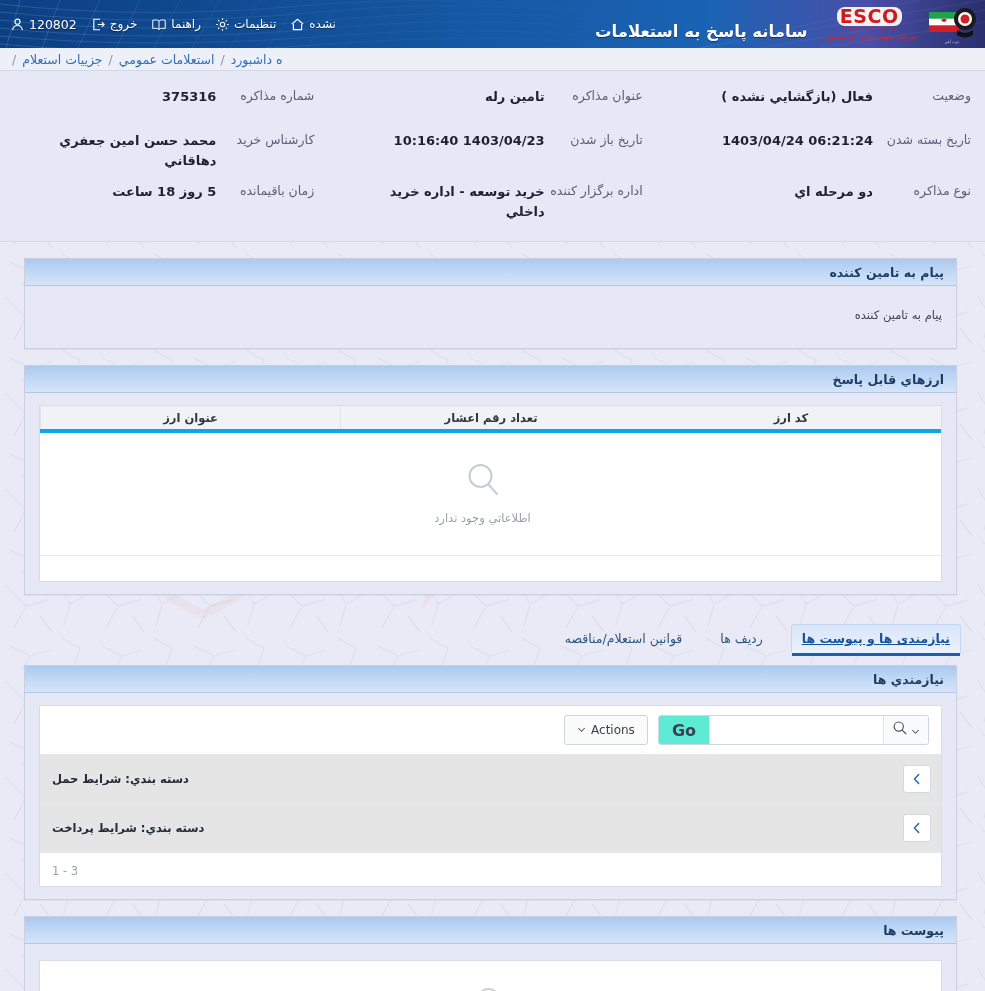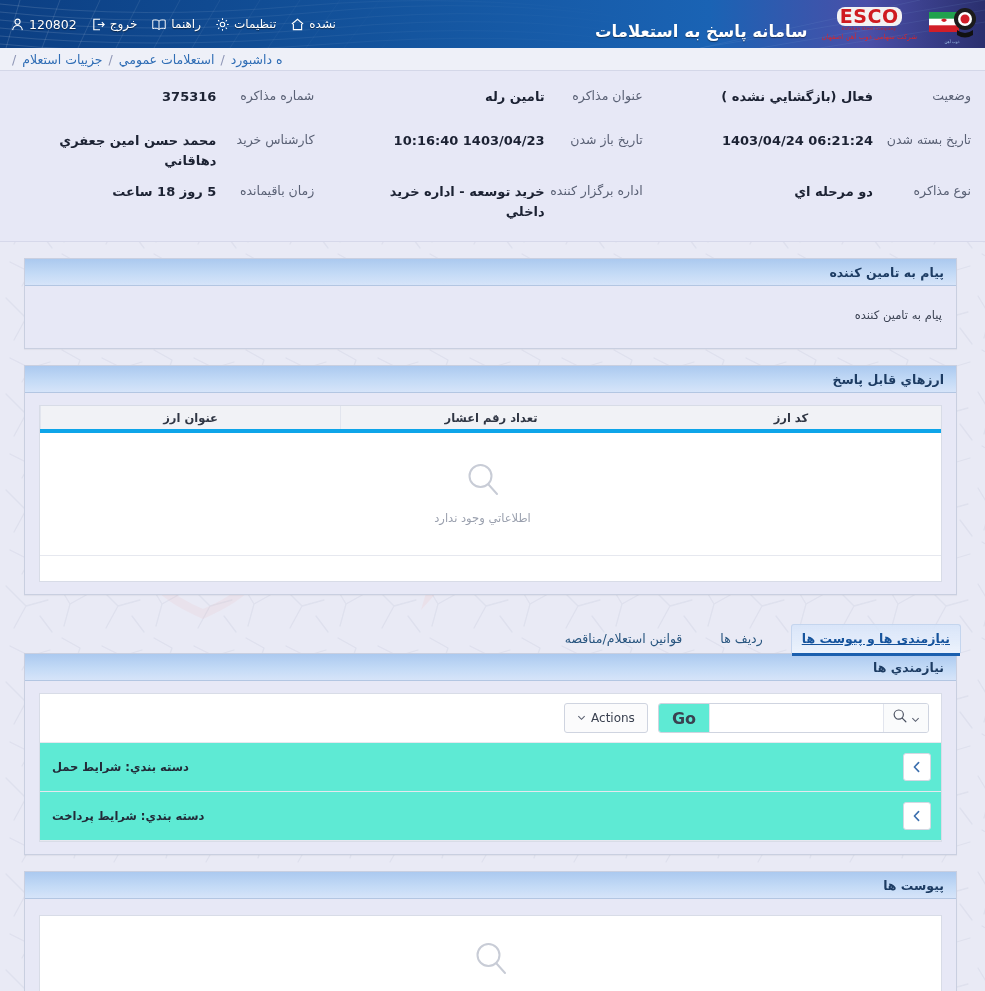--- a/index.html
+++ b/index.html
@@ -305,21 +305,21 @@
     cursor: pointer;
     direction: ltr;
   }
   .ir-row {
     display: flex;
     align-items: center;
     justify-content: flex-start;
     gap: 23px;
     padding: 10px 10px 10px 12px;
     border-bottom: 1px solid #e6e8ef;
-    background: #5eead4;
+    background: #e5e5e5;
     min-height: 48px;
   }
   .ir-row-expand {
     width: 28px; height: 28px;
     border: 1px solid #d3d8e3;
     border-radius: 3px;
     background: #fff;
     display: flex; align-items: center; justify-content: center;
     cursor: pointer;
     flex: none;
@@ -563,21 +563,21 @@
       <span>نیازمندی ها و پیوست ها</span>
     </div>
     <div class="tab">
       <span>ردیف ها</span>
     </div>
     <div class="tab">
       <span>قوانین استعلام/مناقصه</span>
     </div>
   </div>
 
-  <div class="region requirements-region" style="margin-top:0;">
+  <div class="region requirements-region" style="margin-top:12px;">
     <div class="region-header">
       <span class="region-title">نیازمندي ها</span>
     </div>
     <div class="region-body" style="padding:12px 0 12px 0;">
       <div class="ir-card">
 
         <div class="ir-toolbar">
           <div class="ir-search-group">
             <div class="ir-search-icon-btn">
               <span>
@@ -621,20 +621,23 @@
           <div class="ir-row-expand">
             <span>
               <svg width="10" height="12" viewBox="0 0 10 12" fill="none" stroke="#3c6fae" stroke-width="1.6" stroke-linecap="round" stroke-linejoin="round">
                 <path d="M6.6 1.6 L2.4 6 L6.6 10.4"></path>
               </svg>
             </span>
           </div>
           <div class="ir-row-label">دسته بندي: شرایط پرداخت</div>
         </div>
 
+        <div class="ir-pagination">
+          <span>1 - 3</span>
+        </div>
       </div>
     </div>
   </div>
 
   <div class="region attach-region">
     <div class="region-header">
       <span class="region-title">پیوست ها</span>
     </div>
     <div class="region-body">
       <div class="data-card" style="margin:0;">

